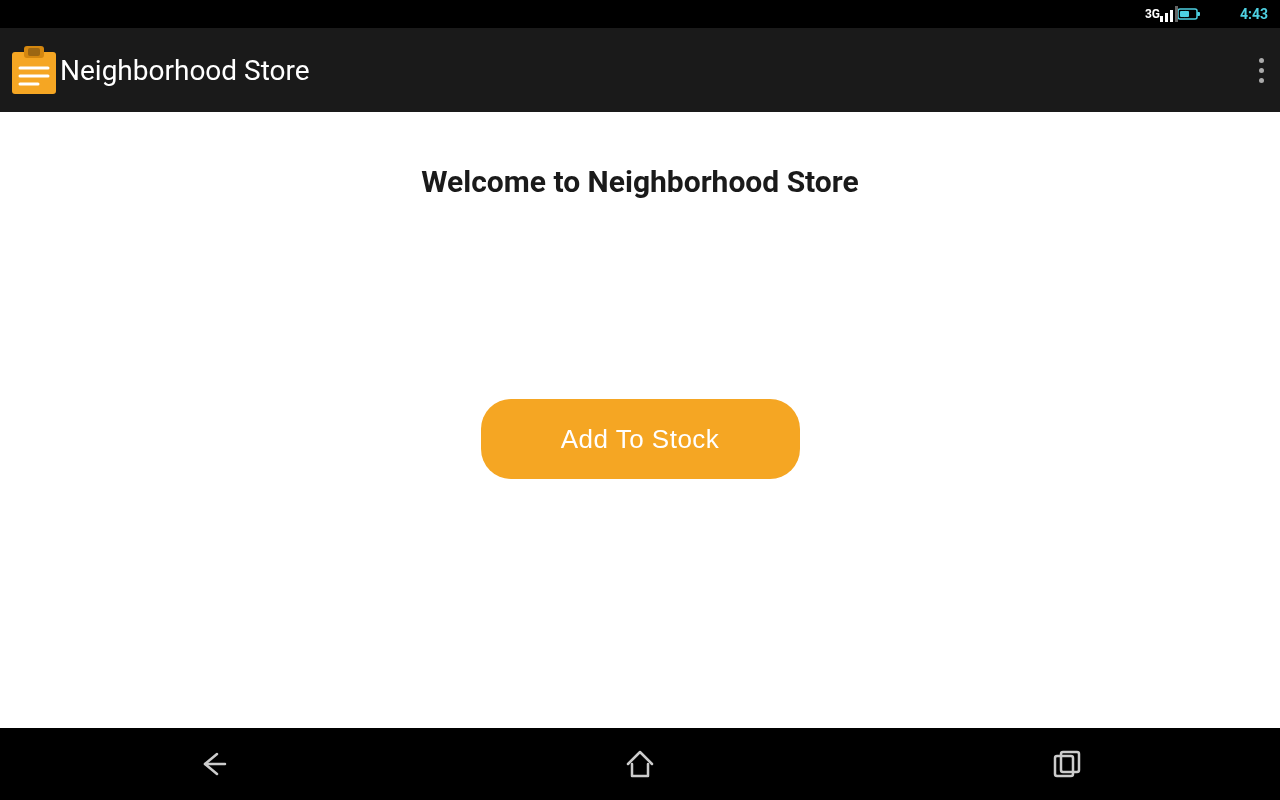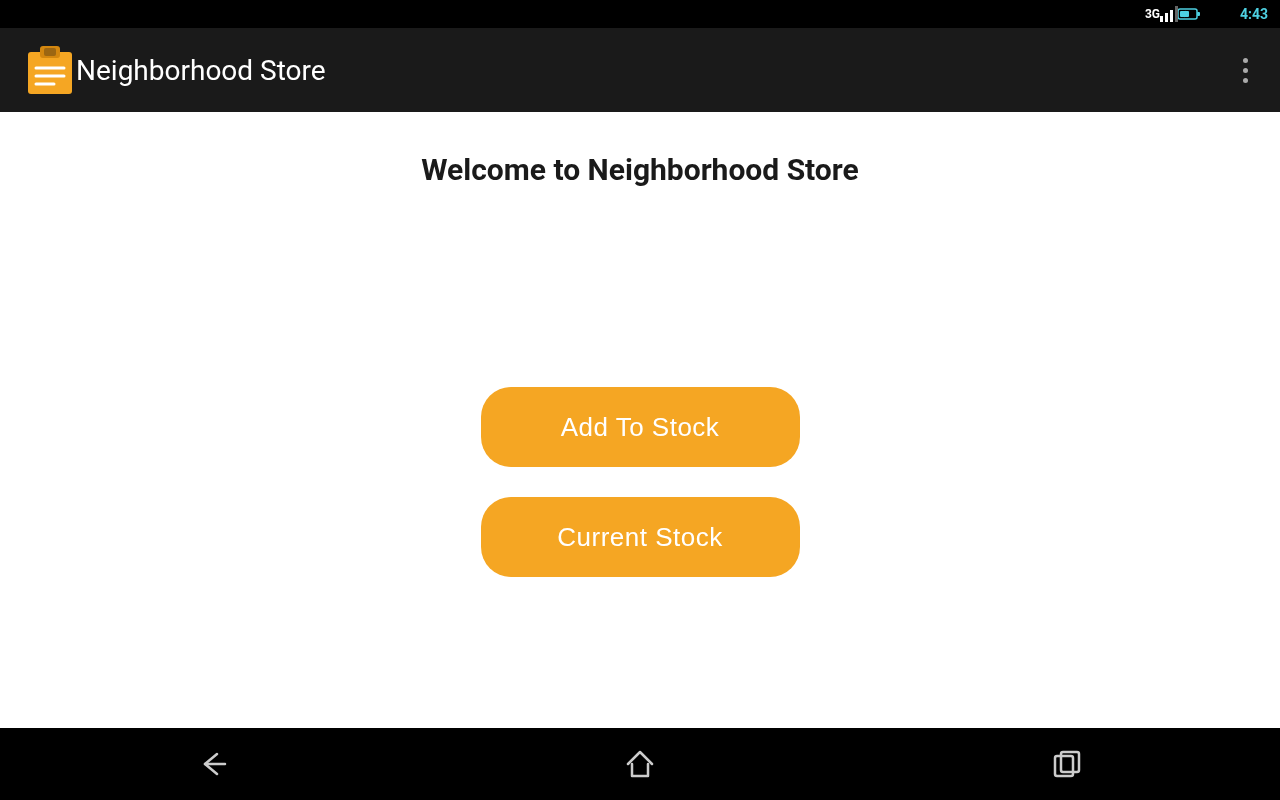--- a/index.html
+++ b/index.html
@@ -46,21 +46,21 @@
       color: #ffffff;
       font-size: 12px;
     }
 
     
     .app-bar {
       background: #1a1a1a;
       height: 84px;
       display: flex;
       align-items: center;
-      padding: 0 24px;
+      padding: 0 8px;
       flex-shrink: 0;
     }
 
     .app-bar-title {
       color: #ffffff;
       font-size: 28px;
       font-weight: 400;
       flex: 1;
     }
 
@@ -82,21 +82,21 @@
       border-radius: 50%;
     }
 
     
     .main-content {
       flex: 1;
       background: #ffffff;
       display: flex;
       flex-direction: column;
       align-items: center;
-      padding-top: 40px;
+      padding-top: 52px;
     }
 
     .welcome-title {
       font-size: 30px;
       font-weight: bold;
       color: #1a1a1a;
       margin-bottom: 0;
     }
 
     .buttons-container {
@@ -195,21 +195,20 @@
     <div class="overflow-dot"></div>
     <div class="overflow-dot"></div>
   </div>
 </div>
 
 <div class="main-content">
   <h1 class="welcome-title">Welcome to Neighborhood Store</h1>
 
   <div class="buttons-container">
     <button class="stock-button">Add To Stock</button>
-    <button class="stock-button">Current Stock</button>
   </div>
 </div>
 
 <div class="bottom-nav">
 
   <div class="nav-btn">
     <svg class="nav-icon" viewBox="0 0 36 36">
       <path d="M22 8 L10 18 L22 28" stroke="#cccccc" stroke-width="2.5" stroke-linecap="round" stroke-linejoin="round" fill="none"></path>
       <path d="M10 18 L30 18" stroke="#cccccc" stroke-width="2.5" stroke-linecap="round" fill="none"></path>
     </svg>

